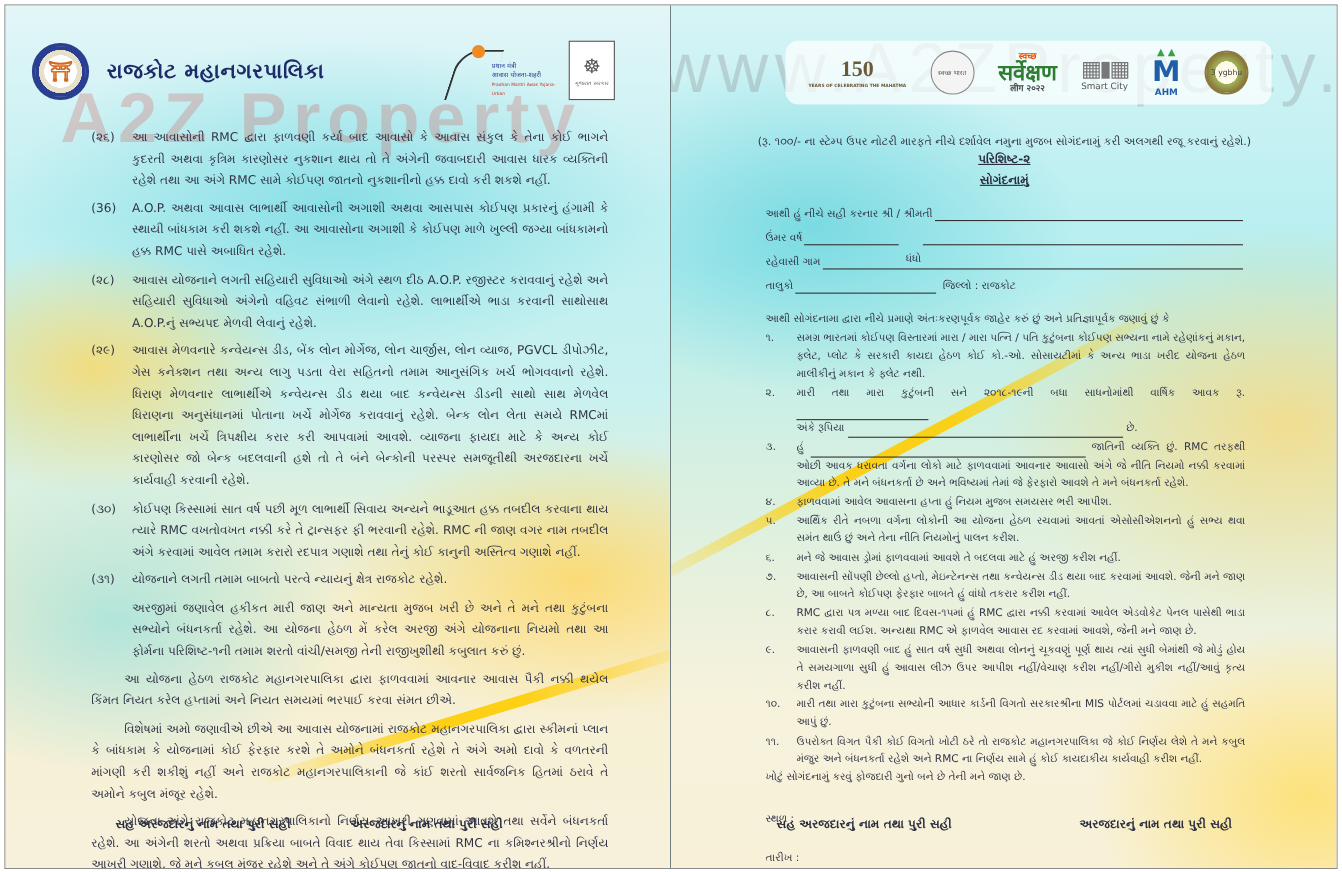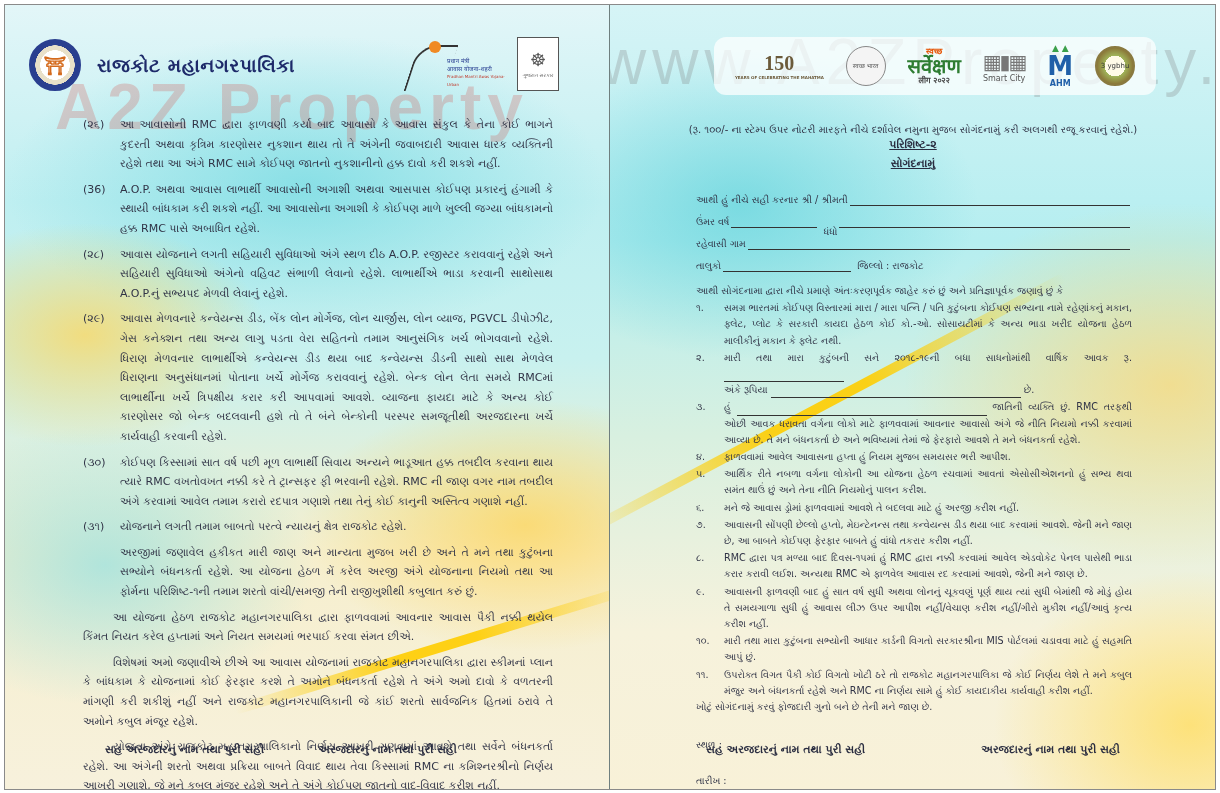--- a/index.html
+++ b/index.html
@@ -77,21 +77,21 @@
   .sig-row { position: absolute; top: 738px; display: flex; justify-content: space-between; font-size: 11px; font-weight: bold; color: #2a2d40; }
   .page.left .sig-row { left: 100px; width: 352px; }
   .page.right .sig-row { left: 96px; width: 414px; }
 
   
   .rnote { position: absolute; left: 0; width: 606px; top: 119px; text-align: center; font-size: 10px; color: #303346; }
   .rtitle { position: absolute; left: 0; width: 606px; text-align: center; font-size: 11px; font-weight: bold; text-decoration: underline; color: #2a2d40; }
   .rtitle.t1 { top: 133px; }
   .rtitle.t2 { top: 152px; }
   .rbody { position: absolute; left: 86px; top: 184px; width: 436px; font-size: 9.6px; color: #303346; }
-  .frow { display: flex; align-items: center; height: 22px; }
+  .frow { display: flex; align-items: flex-start; height: 22px; }
   .frow .lab { white-space: nowrap; }
   .frow .line { flex: 1; border-bottom: 1px solid #333; height: 12px; margin: 0 2px; }
   .frow .line.fixed { flex: none; }
   .decl { margin-top: 6px; line-height: 16.2px; }
   .item { display: flex; margin-top: 1px; }
   .item .n { width: 28px; flex-shrink: 0; }
   .item .t { flex: 1; text-align: justify; }
   .blank { display: inline-block; border-bottom: 1px solid #333; height: 11px; vertical-align: bottom; }
   .place { margin-top: 22px; }
   .date { margin-top: 20px; }

